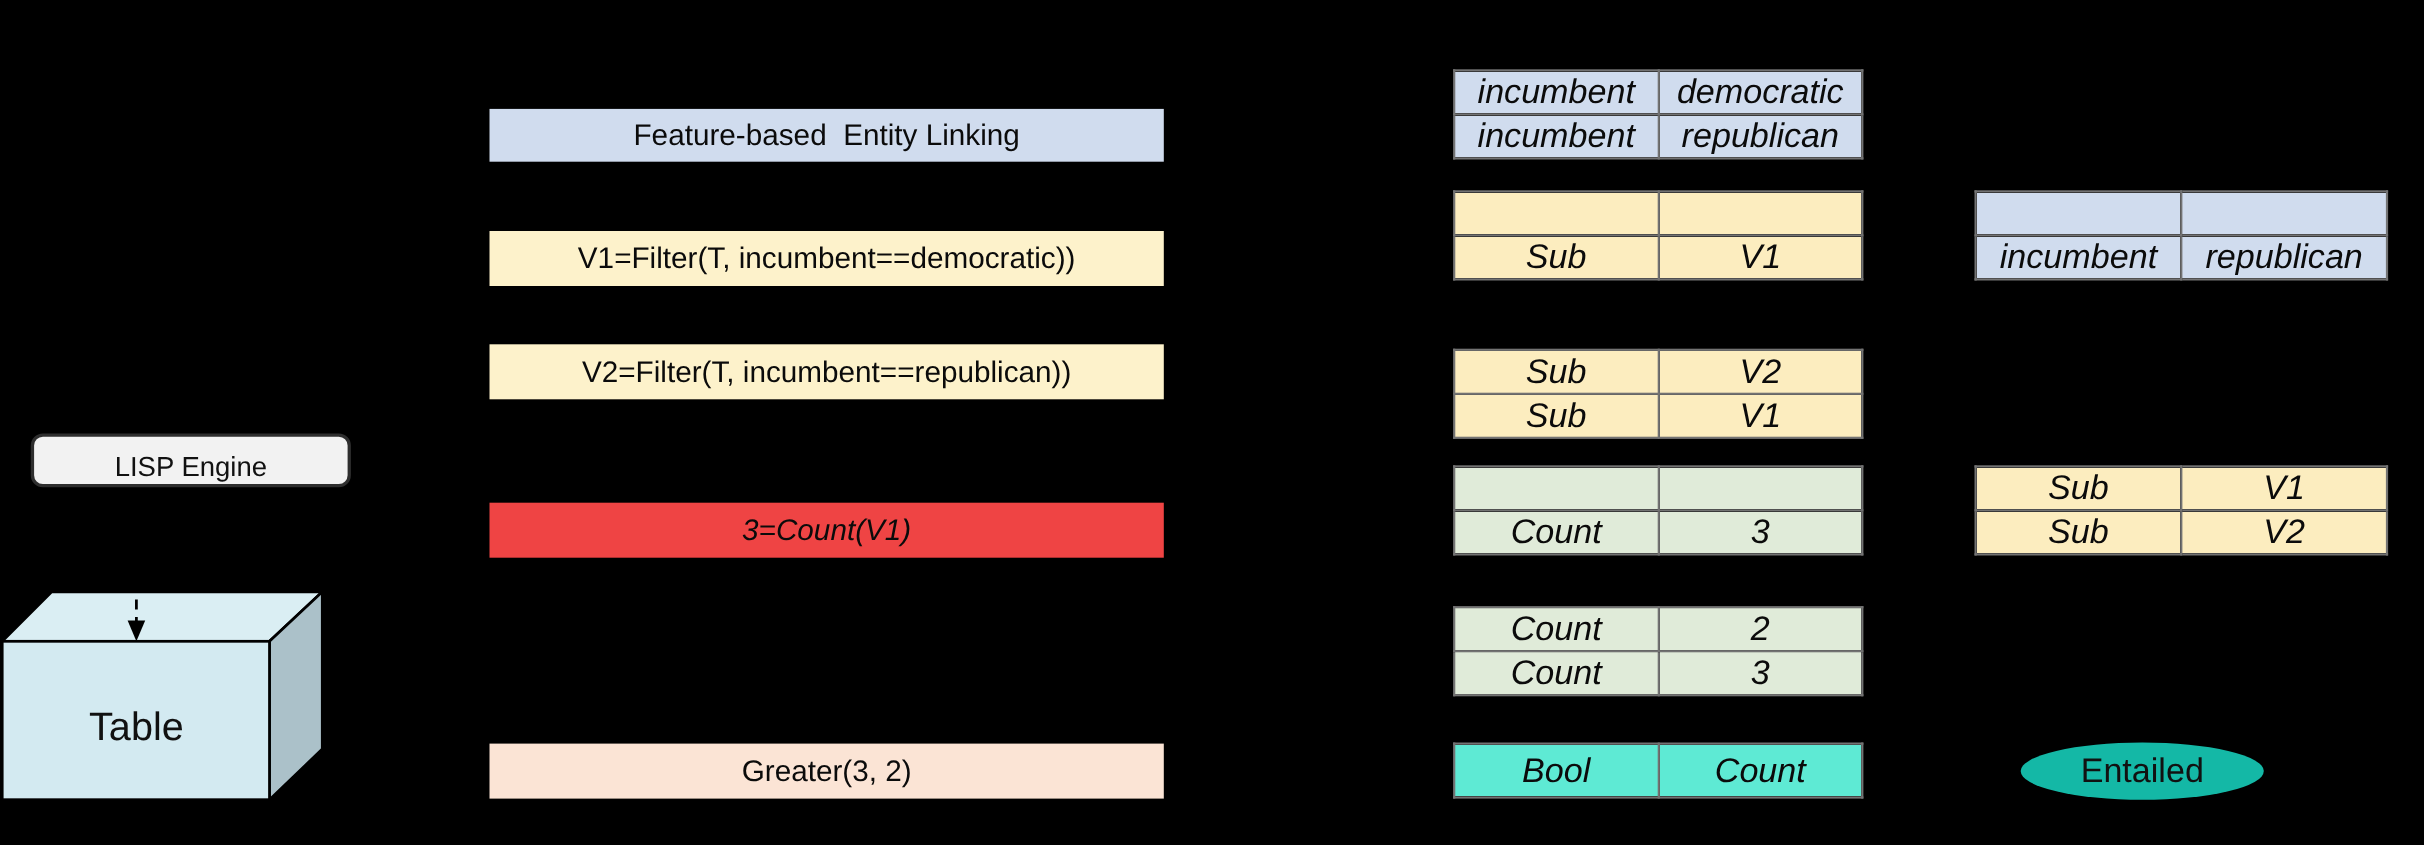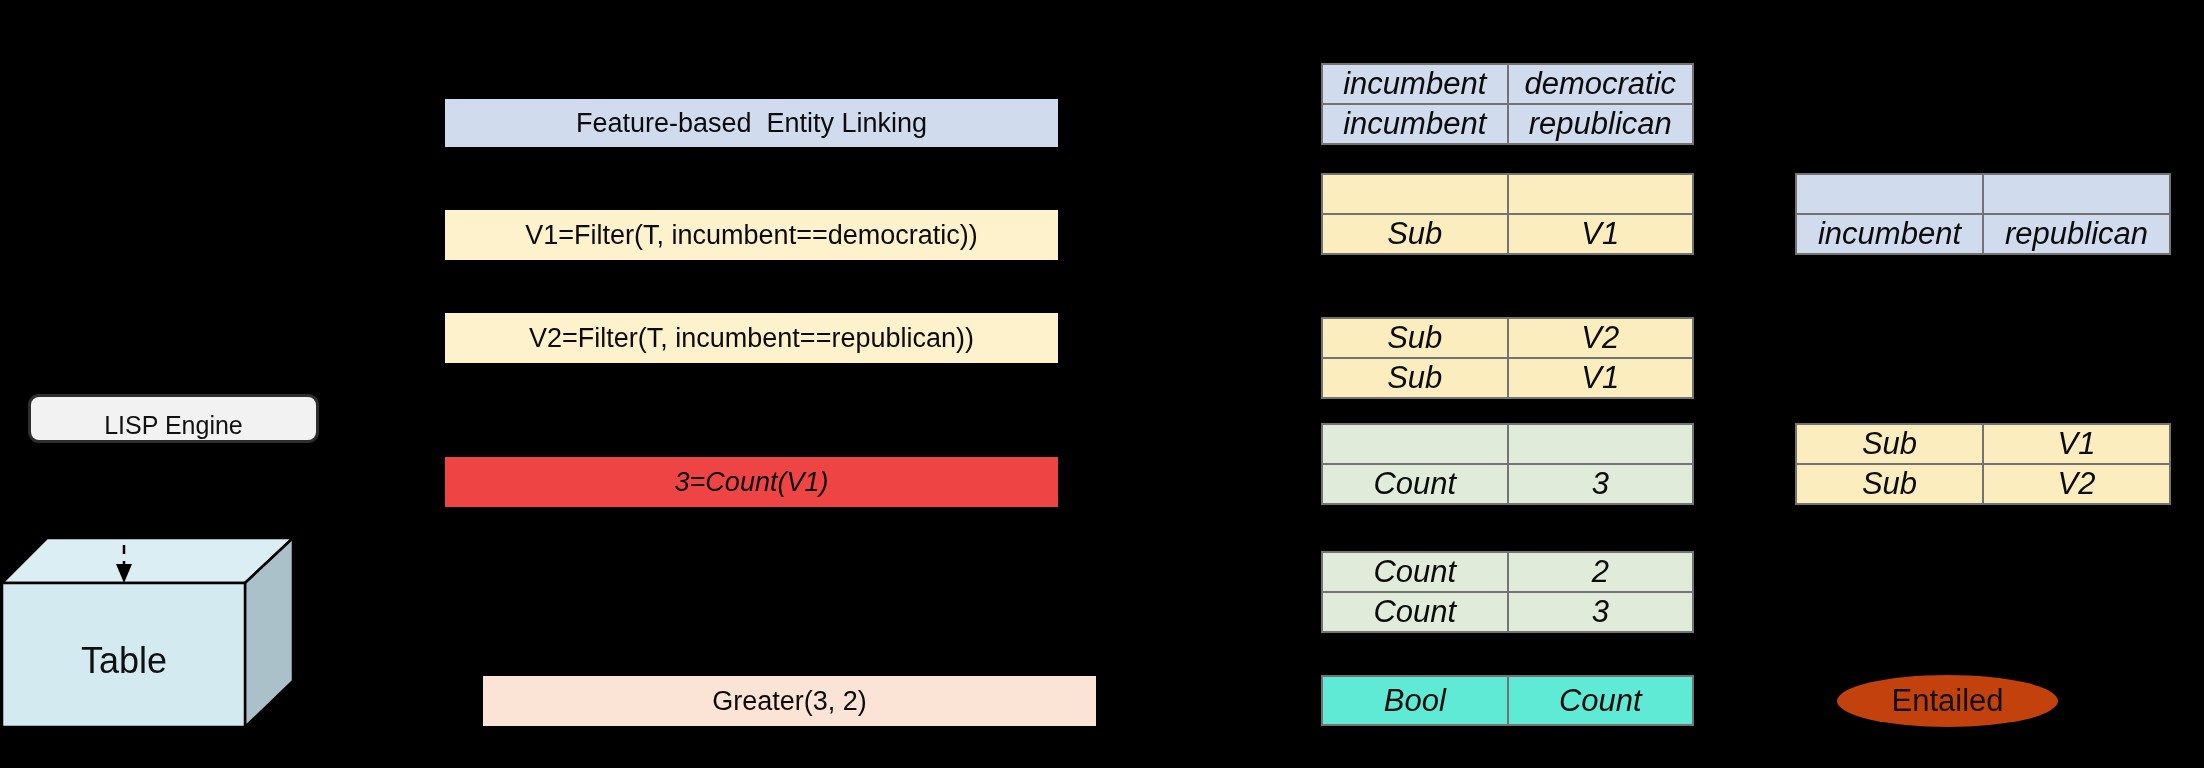--- a/index.html
+++ b/index.html
@@ -9,21 +9,21 @@
   }
   
   .pbox{
     position:absolute;left:445px;width:613px;height:50px;
     display:flex;align-items:center;justify-content:center;
     font-size:27px;white-space:pre;color:#0b0b0b;
   }
   .fill-blue{background:#D0DCEE;}
   .fill-yellowbox{background:#FDF2CB;}
   .fill-green{background:#ef4444;font-style:italic;}
-  .fill-peach{background:#FBE4D5;margin-left:38px;}
+  .fill-peach{background:#FBE4D5;}
   
   .dtable{
     position:absolute;border-collapse:collapse;table-layout:fixed;
     font-size:31px;font-style:italic;color:#0b0b0b;
   }
   .dtable td{
     border:2px solid #737373;text-align:center;vertical-align:middle;
     padding:0;height:38px;overflow:hidden;
   }
   .dtable.single td{height:47px;}
@@ -36,21 +36,21 @@
   
   .engine{
     position:absolute;left:28px;top:394px;width:291px;height:49px;
     background:#F2F2F2;border:3px solid #2E2E2E;border-radius:11px;
     box-sizing:border-box;display:flex;align-items:flex-end;justify-content:center;
     font-size:25px;color:#111;
   }
   
   .entailed{
     position:absolute;left:1837px;top:675px;width:221px;height:52px;
-    background:#c2410c;border-radius:50%;
+    background:#14b8a6;border-radius:50%;
     display:flex;align-items:center;justify-content:center;
     font-size:31px;color:#111;
   }
   .cube-svg{position:absolute;left:0;top:0;pointer-events:none;}
 </style>
 </head>
 <body>
 
 <div class="canvas">
 

